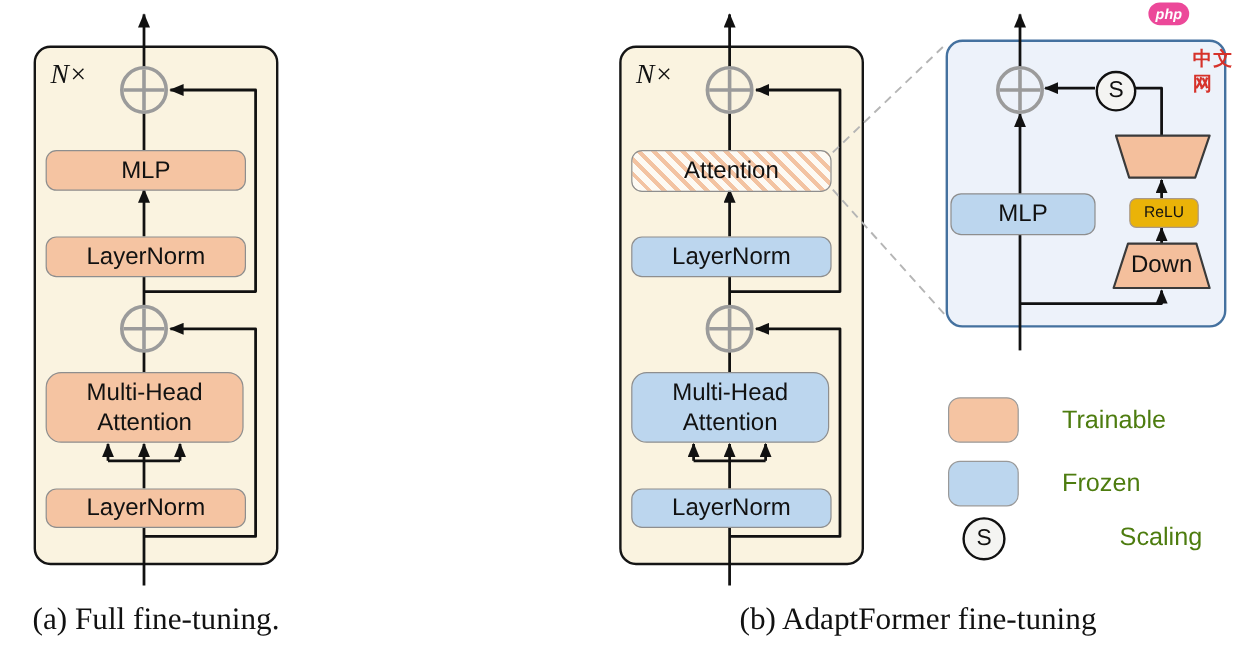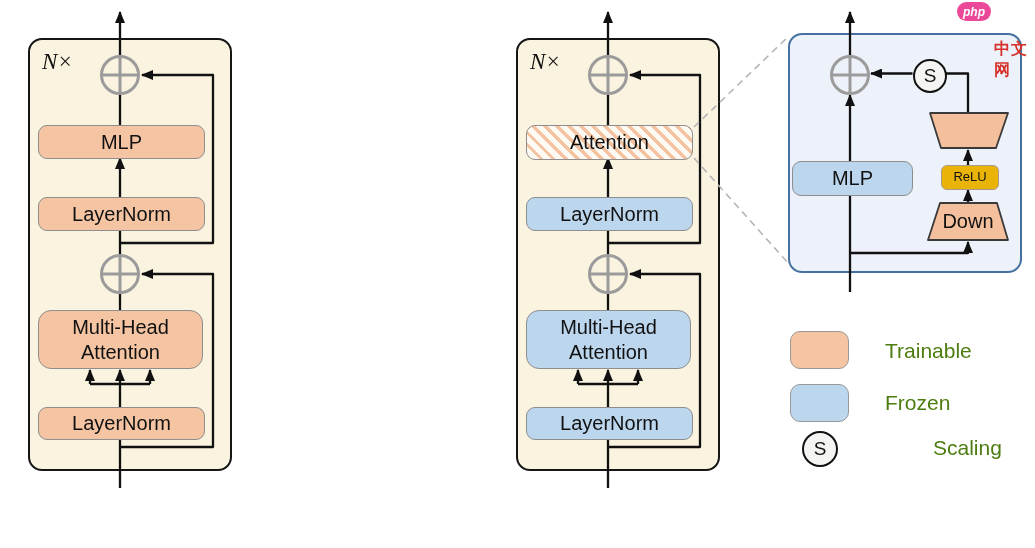--- a/index.html
+++ b/index.html
@@ -115,26 +115,28 @@
       <polygon points="930,113 1008,113 996,148 941,148" fill="#F4BF9C"></polygon>
       <polygon points="940,203 997,203 1008,240 928,240" fill="#F4BF9C"></polygon>
     </g>
   </svg>
 
   <div class="repeat-label" style="left:42px;top:49px;">N×</div>
   <div class="node trainable" style="left:38px;top:125px;width:165px;height:32px;">MLP</div>
   <div class="node trainable" style="left:38px;top:197px;width:165px;height:32px;">LayerNorm</div>
   <div class="node trainable mha" style="left:38px;top:310px;width:165px;height:59px;padding:0 18px;box-sizing:border-box;">Multi-Head Attention</div>
   <div class="node trainable" style="left:38px;top:407px;width:165px;height:31px;">LayerNorm</div>
+  <div class="caption" style="left:0px;top:501px;width:260px;">(a) Full fine-tuning.</div>
 
   <div class="repeat-label" style="left:530px;top:49px;">N×</div>
   <div class="node hatched" style="left:526px;top:125px;width:165px;height:33px;">Attention</div>
   <div class="node frozen" style="left:526px;top:197px;width:165px;height:32px;">LayerNorm</div>
   <div class="node frozen mha" style="left:526px;top:310px;width:165px;height:59px;padding:0 18px;box-sizing:border-box;">Multi-Head Attention</div>
   <div class="node frozen" style="left:526px;top:407px;width:165px;height:31px;">LayerNorm</div>
+  <div class="caption" style="left:565px;top:501px;width:400px;">(b) AdaptFormer fine-tuning</div>
 
   <div class="node frozen" style="left:792px;top:161px;width:119px;height:33px;">MLP</div>
   <div class="s-circle" style="left:913px;top:59px;width:30px;height:30px;">S</div>
   <div class="node relu-box" style="left:941px;top:165px;width:56px;height:23px;">ReLU</div>
   <div class="trap-label" style="left:928px;top:203px;width:80px;height:37px;">Down</div>
 
   <div class="legend-swatch trainable" style="left:790px;top:331px;"></div>
   <div class="legend-label" style="left:885px;top:339px;">Trainable</div>
   <div class="legend-swatch frozen" style="left:790px;top:384px;"></div>
   <div class="legend-label" style="left:885px;top:391px;">Frozen</div>

